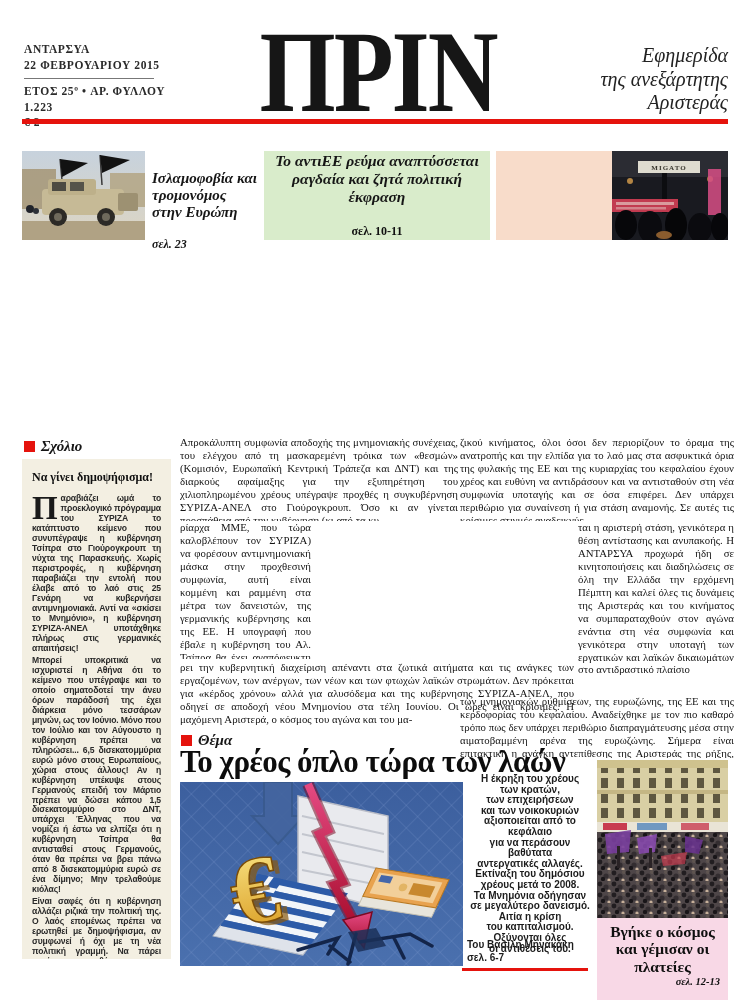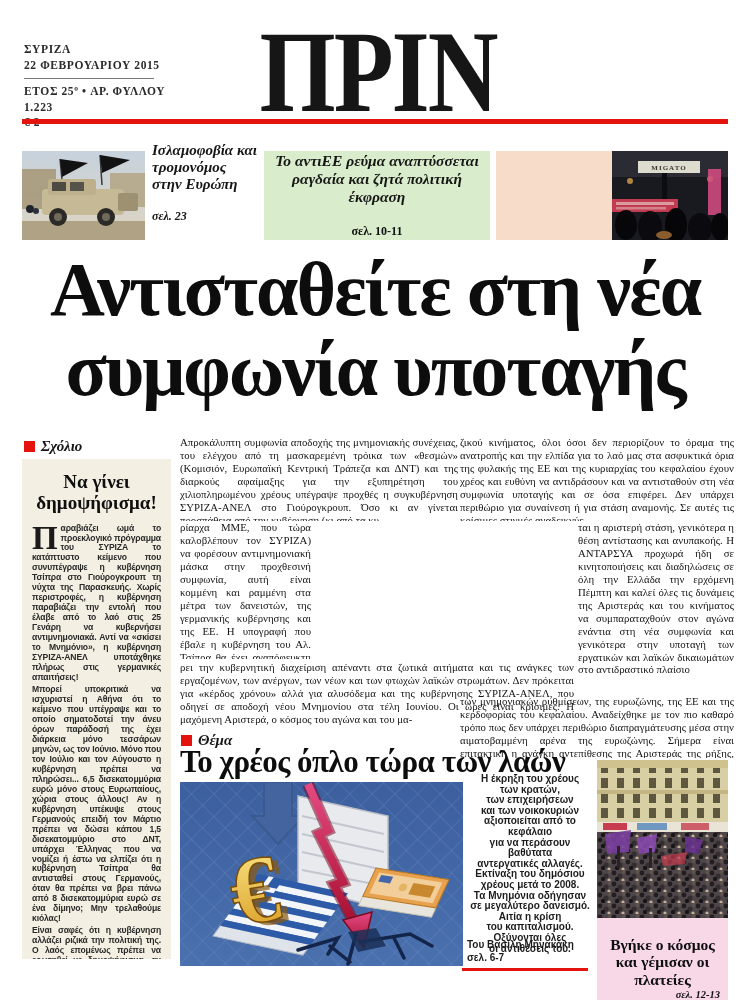--- a/index.html
+++ b/index.html
@@ -26,21 +26,21 @@
     transform:scaleY(1.18);transform-origin:top center;letter-spacing:-2px;
   }
   .tagline{
     position:absolute;right:22px;top:44px;width:160px;text-align:right;
     font-style:italic;font-size:20px;line-height:1.18;color:#222;white-space:pre-line;
   }
   .red-rule{position:absolute;left:22px;top:119px;width:706px;height:5px;background:var(--accent-red);}
   
   .teaser-photo{position:absolute;top:151px;height:89px;display:block;}
   #t1photo{left:22px;width:123px;}
-  .t1text{position:absolute;left:152px;top:142px;width:106px;font-weight:bold;font-style:italic;
+  .t1text{position:absolute;left:152px;top:170px;width:106px;font-weight:bold;font-style:italic;
           font-size:15px;line-height:1.12;color:#161616;}
   .pageref-sm{font-size:12px;font-weight:bold;margin-top:18px;}
   .teaser-box{position:absolute;top:151px;height:89px;}
   #t2box{left:264px;width:226px;background:var(--teaser-green);
          display:flex;flex-direction:column;align-items:center;justify-content:center;text-align:center;}
   #t2box .tt{font-weight:bold;font-style:italic;font-size:15.5px;line-height:1.18;padding:0 8px;color:#161616;}
   #t3box{left:496px;width:232px;background:var(--teaser-peach);}
   .t3text{position:absolute;left:6px;top:14px;width:104px;text-align:right;
           font-weight:bold;font-style:italic;font-size:14.5px;line-height:1.15;color:#161616;}
   #t3photo{position:absolute;right:0;top:0;width:116px;height:89px;display:block;}
@@ -53,21 +53,21 @@
   
   .section-head{position:absolute;display:flex;align-items:center;gap:6px;}
   .red-sq{width:11px;height:11px;background:var(--accent-red);display:inline-block;}
   .section-label{font-weight:bold;font-style:italic;font-size:15px;color:#161616;}
   
   #comment-head{left:24px;top:438px;}
   .comment-box{
     position:absolute;left:22px;top:459px;width:149px;height:500px;
     background:var(--comment-beige);padding:8px 10px;overflow:hidden;
   }
-  .comment-title{font-weight:bold;font-size:19px;line-height:1.12;text-align:center;margin:4px 0 10px;color:#0f0f0f;}
+  .comment-title{font-weight:bold;font-size:12px;line-height:1.12;margin:4px 0 10px;color:#0f0f0f;}
   .cbody{font-family:"Liberation Sans","DejaVu Sans",sans-serif;font-weight:bold;
          font-size:8.6px;line-height:1.16;letter-spacing:-0.15px;text-align:justify;color:#2a2a2a;}
   .cbody p{margin:0 0 2px 0;}
   .dropcap{float:left;font-family:"Liberation Serif",serif;font-weight:bold;font-size:33px;
            line-height:.78;padding:2px 3px 0 0;color:#1a1a1a;}
   
   .art{position:absolute;font-size:10.8px;line-height:1.2;text-align:justify;color:#131313;overflow:hidden;}
   #artA {left:180px;top:436px;width:278px;height:85px;}
   #artA2{left:180px;top:521px;width:131px;height:138px;}
   #artW {left:180px;top:661px;width:394px;height:92px;}
@@ -93,38 +93,41 @@
   .thema-byline{
     position:absolute;left:467px;top:938px;width:126px;
     font-family:"Liberation Sans","DejaVu Sans",sans-serif;font-weight:bold;
     font-size:10px;line-height:1.3;color:#1c1c1c;
   }
   .byline-rule{position:absolute;left:462px;top:968px;width:126px;height:3px;background:var(--accent-red);}
   
   .photo-box{position:absolute;left:597px;top:760px;width:131px;height:240px;background:var(--photo-box-pink);}
   #sqphoto{display:block;width:131px;height:158px;}
   .photo-caption{font-weight:bold;font-size:15.5px;line-height:1.12;text-align:center;
-                 padding:18px 3px 0 3px;color:#0f0f0f;}
+                 padding:5px 3px 0 3px;color:#0f0f0f;}
   .photo-pageref{font-weight:bold;font-style:italic;font-size:10.5px;text-align:right;padding:1px 8px 0 0;}
 </style>
 </head>
 <body>
 
 <div class="page">
 
   <div class="dateblock">
-    <div class="dl">ΣΥΡΙΖΑ</div>
+    <div class="dl">ΑΝΤΑΡΣΥΑ</div>
     <div class="dl">22 ΦΕΒΡΟΥΑΡΙΟΥ 2015</div>
     <div class="sep"></div>
     <div class="dl">ΕΤΟΣ 25º • ΑΡ. ΦΥΛΛΟΥ 1.223</div>
     <div class="dl">€ 2</div>
   </div>
 
   <div class="masthead">ΠΡΙΝ</div>
 
+  <div class="tagline">Εφημερίδα
+της ανεξάρτητης
+Αριστεράς</div>
 
   <div class="red-rule"></div>
 
   <svg id="t1photo" class="teaser-photo" viewBox="0 0 123 89">
     <defs>
       <linearGradient id="sky1" x1="0" y1="0" x2="0" y2="1">
         <stop offset="0" stop-color="#c7d2dd"></stop>
           <stop offset="1" stop-color="#ddd5c2"></stop>
       </linearGradient>
     </defs>
@@ -175,22 +178,20 @@
       <rect x="4" y="56" width="50" height="2.5" fill="#e8dcd2" opacity=".45"></rect>
       <ellipse cx="14" cy="74" rx="11" ry="15" fill="#07070a"></ellipse>
       <ellipse cx="38" cy="76" rx="12" ry="16" fill="#0b0b0f"></ellipse>
       <ellipse cx="64" cy="74" rx="11" ry="17" fill="#060608"></ellipse>
       <ellipse cx="88" cy="77" rx="12" ry="15" fill="#0b0b0f"></ellipse>
       <ellipse cx="108" cy="76" rx="9" ry="14" fill="#07070a"></ellipse>
       <ellipse cx="52" cy="84" rx="8" ry="4" fill="#8a5c2e"></ellipse>
     </svg>
   </div>
 
-  <div class="headline">Αντισταθείτε στη νέα
-συμφωνία υποταγής</div>
 
   <div id="comment-head" class="section-head">
     <span class="red-sq"></span>
     <span class="section-label">Σχόλιο</span>
   </div>
   <div class="comment-box">
     <div class="comment-title">Να γίνει δημοψήφισμα!</div>
     <div class="cbody">
       <p><span class="dropcap">Π</span><span>αραβιάζει ωμά το προεκλογικό πρόγραμμα του ΣΥΡΙΖΑ το κατάπτυστο κείμενο που συνυπέγραψε η κυβέρνηση Τσίπρα στο Γιούρογκρουπ τη νύχτα της Παρασκευής. Χωρίς περιστροφές, η κυβέρνηση παραβιάζει την εντολή που έλαβε από το λαό στις 25 Γενάρη να κυβερνήσει αντιμνημονιακά. Αντί να «σκίσει το Μνημόνιο», η κυβέρνηση ΣΥΡΙΖΑ-ΑΝΕΛ υποτάχθηκε πλήρως στις γερμανικές απαιτήσεις!</span></p>
       <p>Μπορεί υποκριτικά να ισχυριστεί η Αθήνα ότι το κείμενο που υπέγραψε και το οποίο σηματοδοτεί την άνευ όρων παράδοσή της έχει διάρκεια μόνο τεσσάρων μηνών, ως τον Ιούνιο. Μόνο που τον Ιούλιο και τον Αύγουστο η κυβέρνηση πρέπει να πληρώσει... 6,5 δισεκατομμύρια ευρώ μόνο στους Ευρωπαίους, χώρια στους άλλους! Αν η κυβέρνηση υπέκυψε στους Γερμανούς επειδή τον Μάρτιο πρέπει να δώσει κάπου 1,5 δισεκατομμύριο στο ΔΝΤ, υπάρχει Έλληνας που να νομίζει ή έστω να ελπίζει ότι η κυβέρνηση Τσίπρα θα αντισταθεί στους Γερμανούς, όταν θα πρέπει να βρει πάνω από 8 δισεκατομμύρια ευρώ σε ένα δίμηνο; Μην τρελαθούμε κιόλας!</p>

